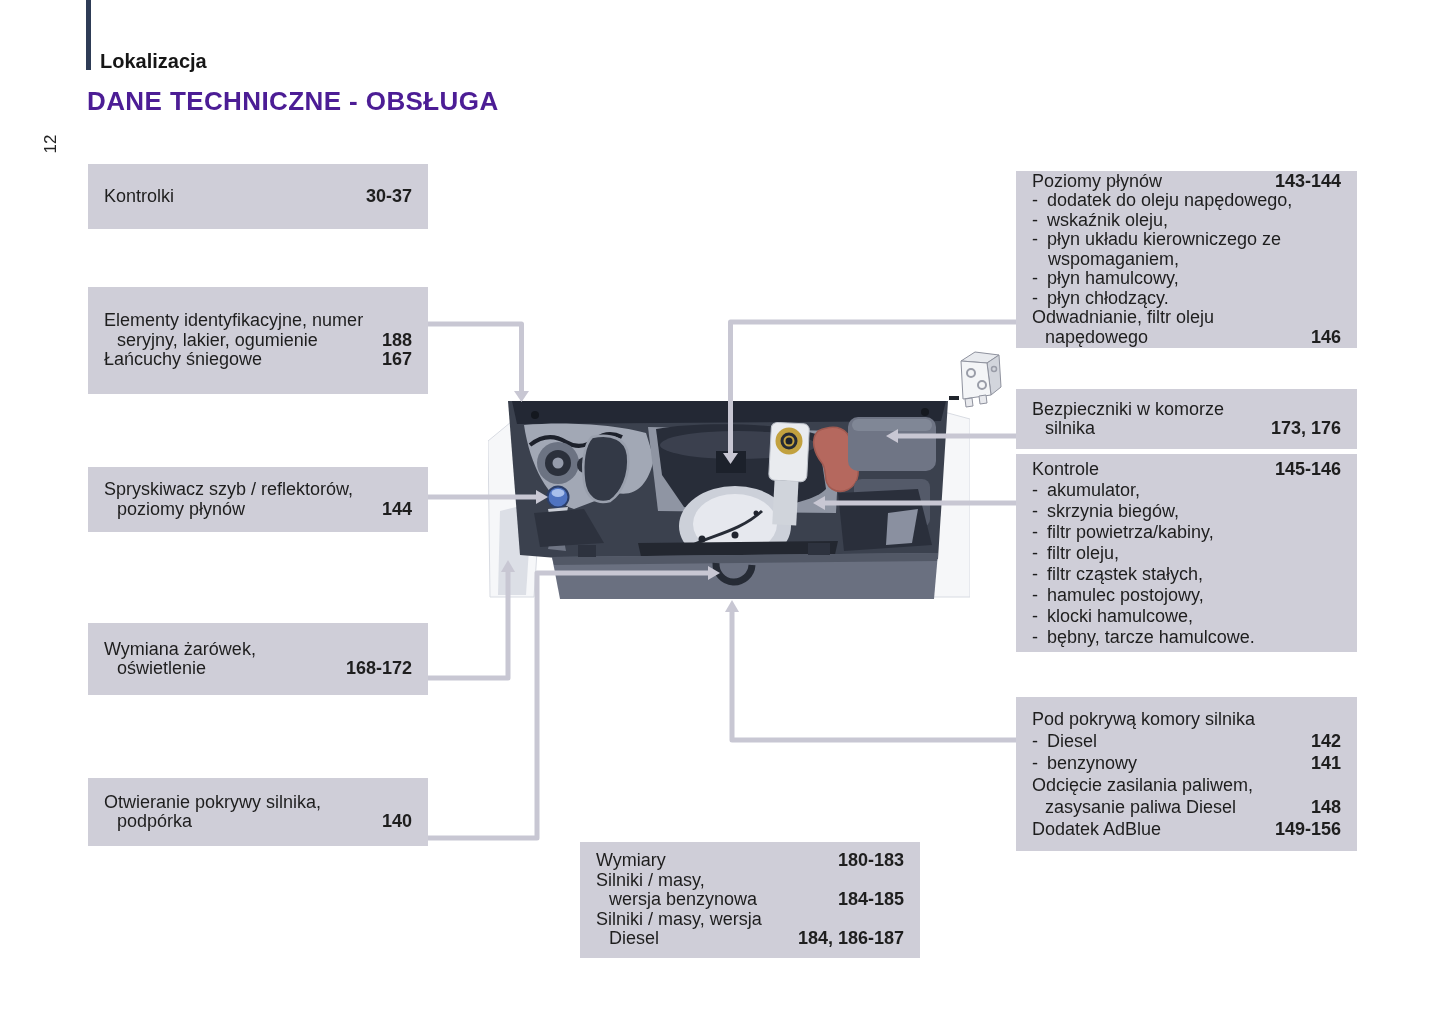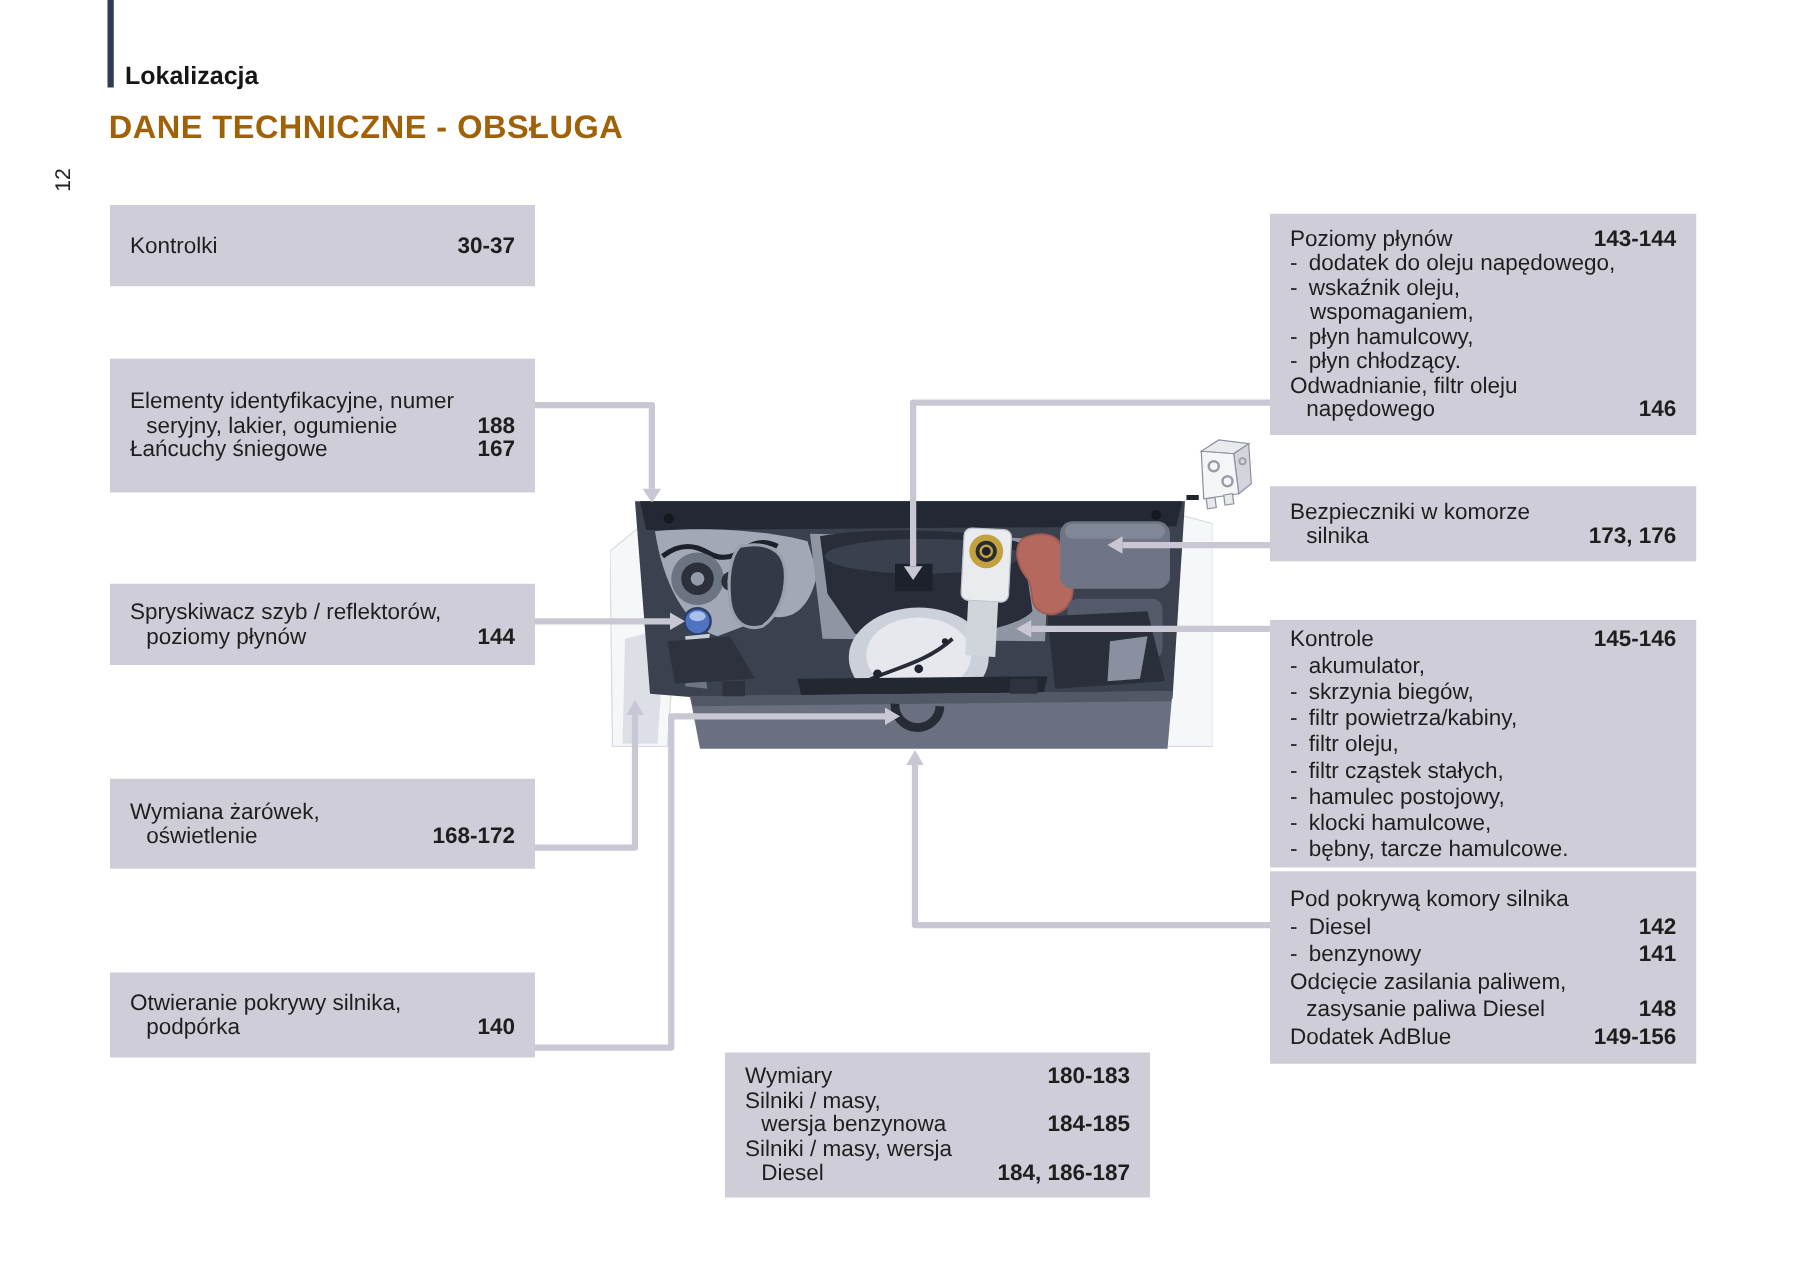--- a/index.html
+++ b/index.html
@@ -3,21 +3,21 @@
 <meta charset="utf-8">
 <style>
   html,body{margin:0;padding:0;background:#ffffff;}
   #page{
     position:relative;width:1445px;height:1019px;background:#ffffff;
     font-family:"Liberation Sans", sans-serif;color:#1f1f1f;overflow:hidden;border-radius:19px;
   }
   
   .vbar{position:absolute;left:86px;top:0;width:5px;height:70px;background:#2e3c56;}
   .section-label{position:absolute;left:100px;top:50px;font-size:20px;font-weight:bold;color:#161616;}
-  .page-title{position:absolute;left:87px;top:86px;font-size:26px;font-weight:bold;color:#a16207;letter-spacing:.4px;white-space:nowrap;}
+  .page-title{position:absolute;left:87px;top:86px;font-size:26px;font-weight:bold;color:#4c1d95;letter-spacing:.4px;white-space:nowrap;}
   .page-num{position:absolute;left:36px;top:129px;width:30px;height:30px;display:flex;align-items:center;justify-content:center;
     transform:rotate(-90deg);font-size:17px;color:#222;}
   
   .ibox{position:absolute;background:#cfced8;box-sizing:border-box;padding:16px 16px;
     display:flex;flex-direction:column;justify-content:center;
     font-size:18px;line-height:19.5px;color:#1e1e1e;z-index:3;}
   .ibox .r{display:flex;white-space:nowrap;}
   .ibox .p{margin-left:auto;padding-left:10px;font-weight:bold;}
   .i1{padding-left:13px;}
   .i2{padding-left:16px;}
@@ -189,20 +189,23 @@
         <span>Poziomy płynów</span>
         <span class="p">143-144</span>
       </div>
     <div class="r">
         <span>- dodatek do oleju napędowego,</span>
       </div>
     <div class="r">
         <span>- wskaźnik oleju,</span>
       </div>
     <div class="r">
+        <span>- płyn układu kierowniczego ze</span>
+      </div>
+    <div class="r">
         <span class="i2">wspomaganiem,</span>
       </div>
     <div class="r">
         <span>- płyn hamulcowy,</span>
       </div>
     <div class="r">
         <span>- płyn chłodzący.</span>
       </div>
     <div class="r">
         <span>Odwadnianie, filtr oleju</span>
@@ -216,21 +219,21 @@
   <div class="ibox" style="left:1016px;top:389px;width:341px;height:60px">
     <div class="r">
         <span>Bezpieczniki w komorze</span>
       </div>
     <div class="r">
         <span class="i1">silnika</span>
         <span class="p">173, 176</span>
       </div>
   </div>
 
-  <div class="ibox lh21" style="left:1016px;top:496px;width:341px;height:198px">
+  <div class="ibox lh21" style="left:1016px;top:454px;width:341px;height:198px">
     <div class="r">
         <span>Kontrole</span>
         <span class="p">145-146</span>
       </div>
     <div class="r">
         <span>- akumulator,</span>
       </div>
     <div class="r">
         <span>- skrzynia biegów,</span>
       </div>

